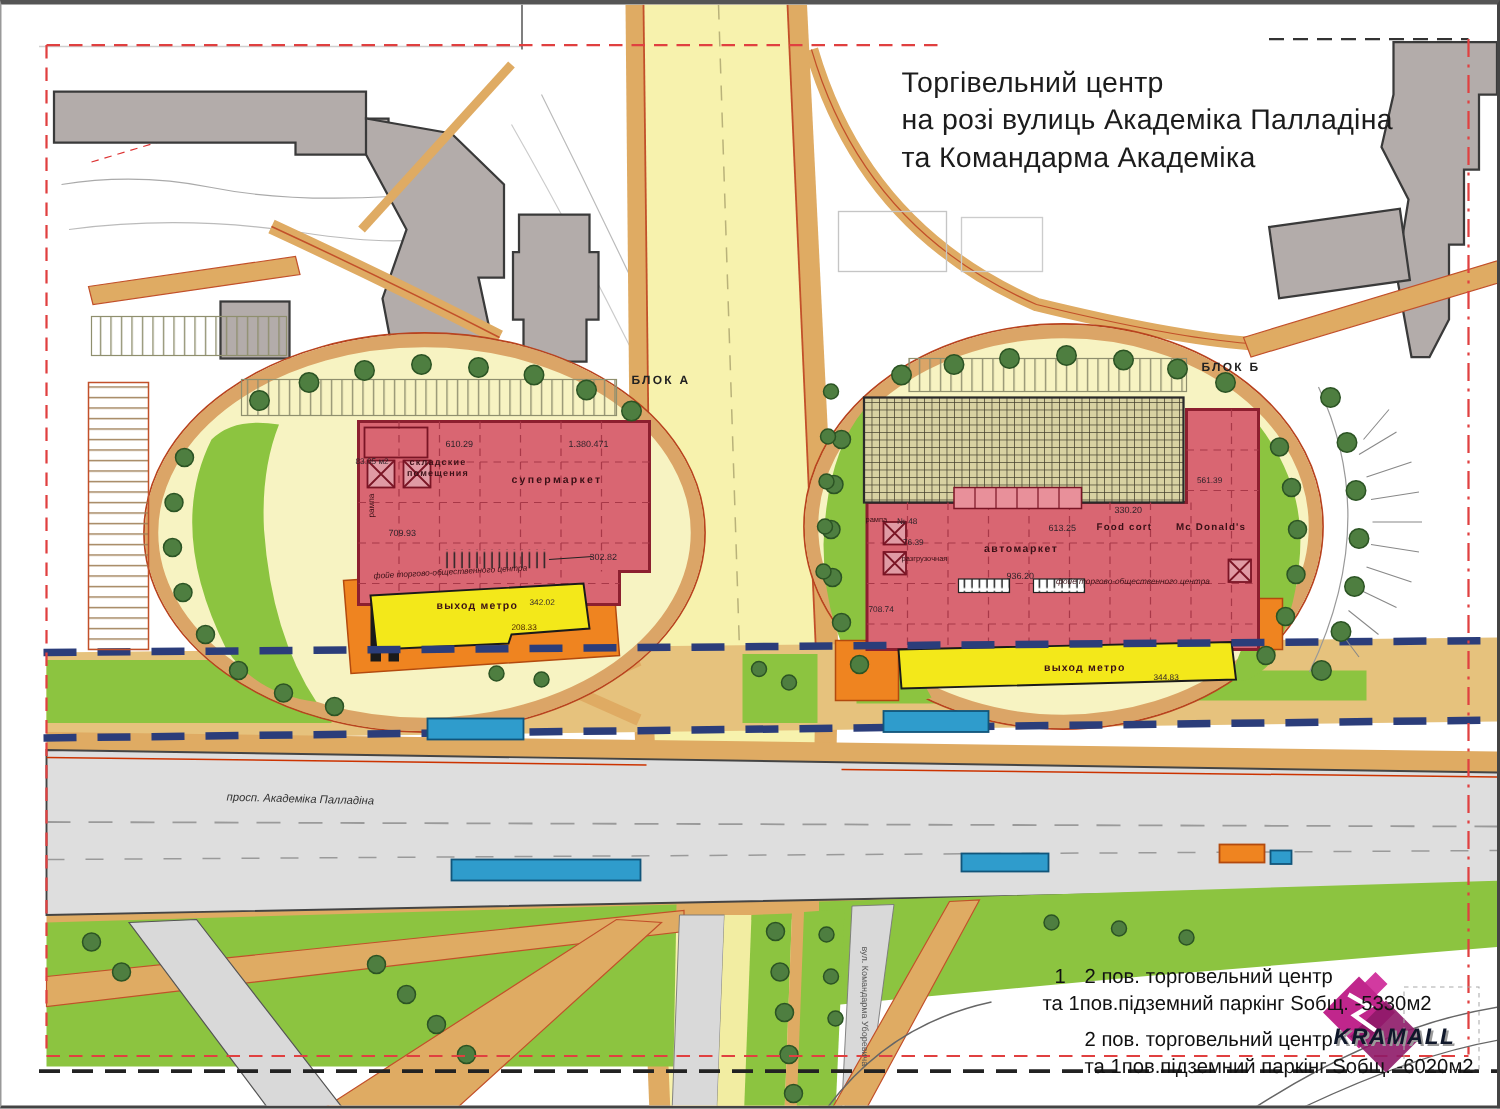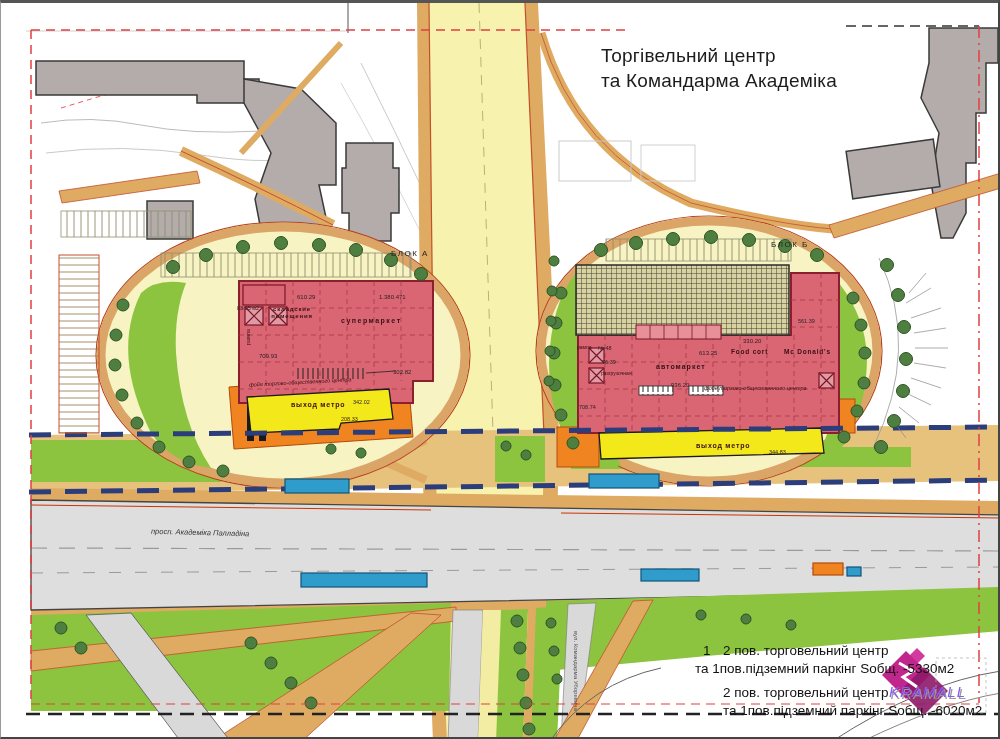--- a/index.html
+++ b/index.html
@@ -4,24 +4,24 @@
 <style>
   html,body{margin:0;padding:0;background:#888;}
   #canvas{position:relative;width:1000px;height:739px;background:#ffffff;overflow:hidden;
           border-top:3px solid #555;border-bottom:2px solid #444;border-right:2px solid #444;border-left:1px solid #999;
           box-sizing:border-box;font-family:"Liberation Sans",sans-serif;}
   svg{position:absolute;left:0;top:0;}
   .lbl{position:absolute;font-family:"Liberation Sans",sans-serif;color:#3a1016;white-space:nowrap;line-height:1.15;}
   .num{color:#30232a;}
   .title{font-size:19px;color:#1c1c1c;line-height:25px;letter-spacing:.2px;}
   .title span{display:block;}
-  .blk{font-size:8px;font-weight:normal;letter-spacing:1.5px;color:#222;}
+  .blk{font-size:8px;font-weight:bold;letter-spacing:1.5px;color:#222;margin-left:30px;}
   .legend{font-size:13.5px;color:#111;line-height:18px;}
   .room{font-weight:bold;letter-spacing:.8px;}
-  .kram{font-size:15px;font-style:italic;font-weight:normal;color:#8b5cf6;letter-spacing:1px;
+  .kram{font-size:15px;font-style:italic;font-weight:bold;color:#0f172a;letter-spacing:1px;
         text-shadow:1.5px 1.5px 0 #9a9a9a;}
 </style>
 </head>
 <body>
 
 <div id="canvas">
 
 <svg width="1000" height="739" viewBox="0 0 1000 739">
   <defs>
     <pattern id="hatchGrid" width="5" height="5" patternUnits="userSpaceOnUse">
@@ -295,20 +295,21 @@
     <polygon points="916,645 924,653 916,661 908,653" fill="#d23aa0"></polygon>
     <polygon points="905,648 929,672 905,696 881,672" fill="#c0268c"></polygon>
     <polygon points="923,664 947,688 923,712 899,688" fill="#8e1a68" opacity="0.9"></polygon>
     <path d="M898,660 L912,668 L902,674 L916,684" stroke="#fff" stroke-width="3" fill="none"></path>
     <rect x="935" y="655" width="50" height="55" fill="none" stroke="#aaa" stroke-width="0.7" stroke-dasharray="3,3"></rect>
   </g>
 </svg>
 
 <div class="lbl title" style="left:600px;top:40px;">
   <span>Торгівельний центр</span>
+  <span>на розі вулиць Академіка Палладіна</span>
   <span>та Командарма Академіка</span>
 </div>
 
 <div class="lbl blk" style="left:390px;top:246px;">БЛОК А</div>
 <div class="lbl blk" style="left:770px;top:237px;">БЛОК Б</div>
 
 <div class="lbl num" style="left:296px;top:291px;font-size:6px;">610.29</div>
 <div class="lbl num" style="left:378px;top:291px;font-size:6px;">1.380.471</div>
 <div class="lbl room" style="left:262px;top:303px;width:58px;font-size:6px;text-align:center;white-space:normal;">складские помещения</div>
 <div class="lbl num" style="left:236px;top:302px;font-size:5.5px;">83.05 м2</div>

